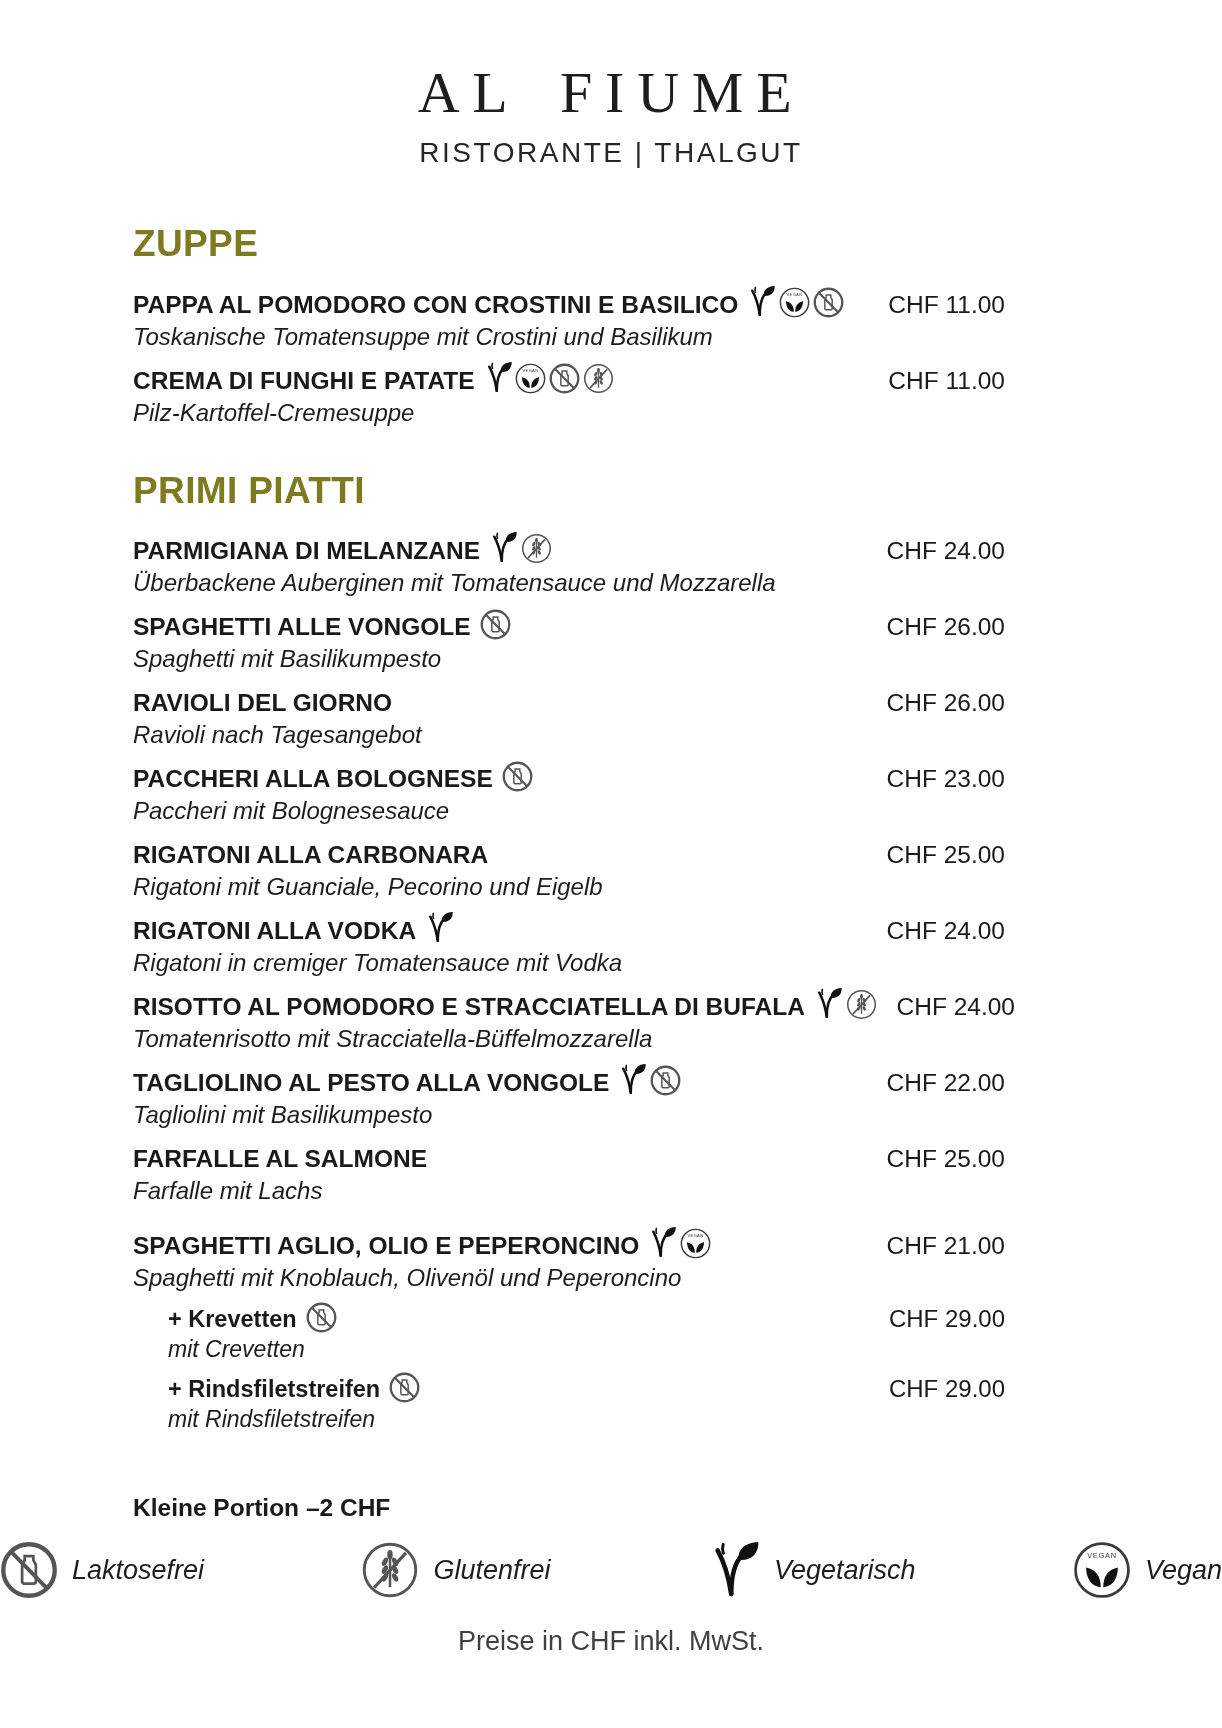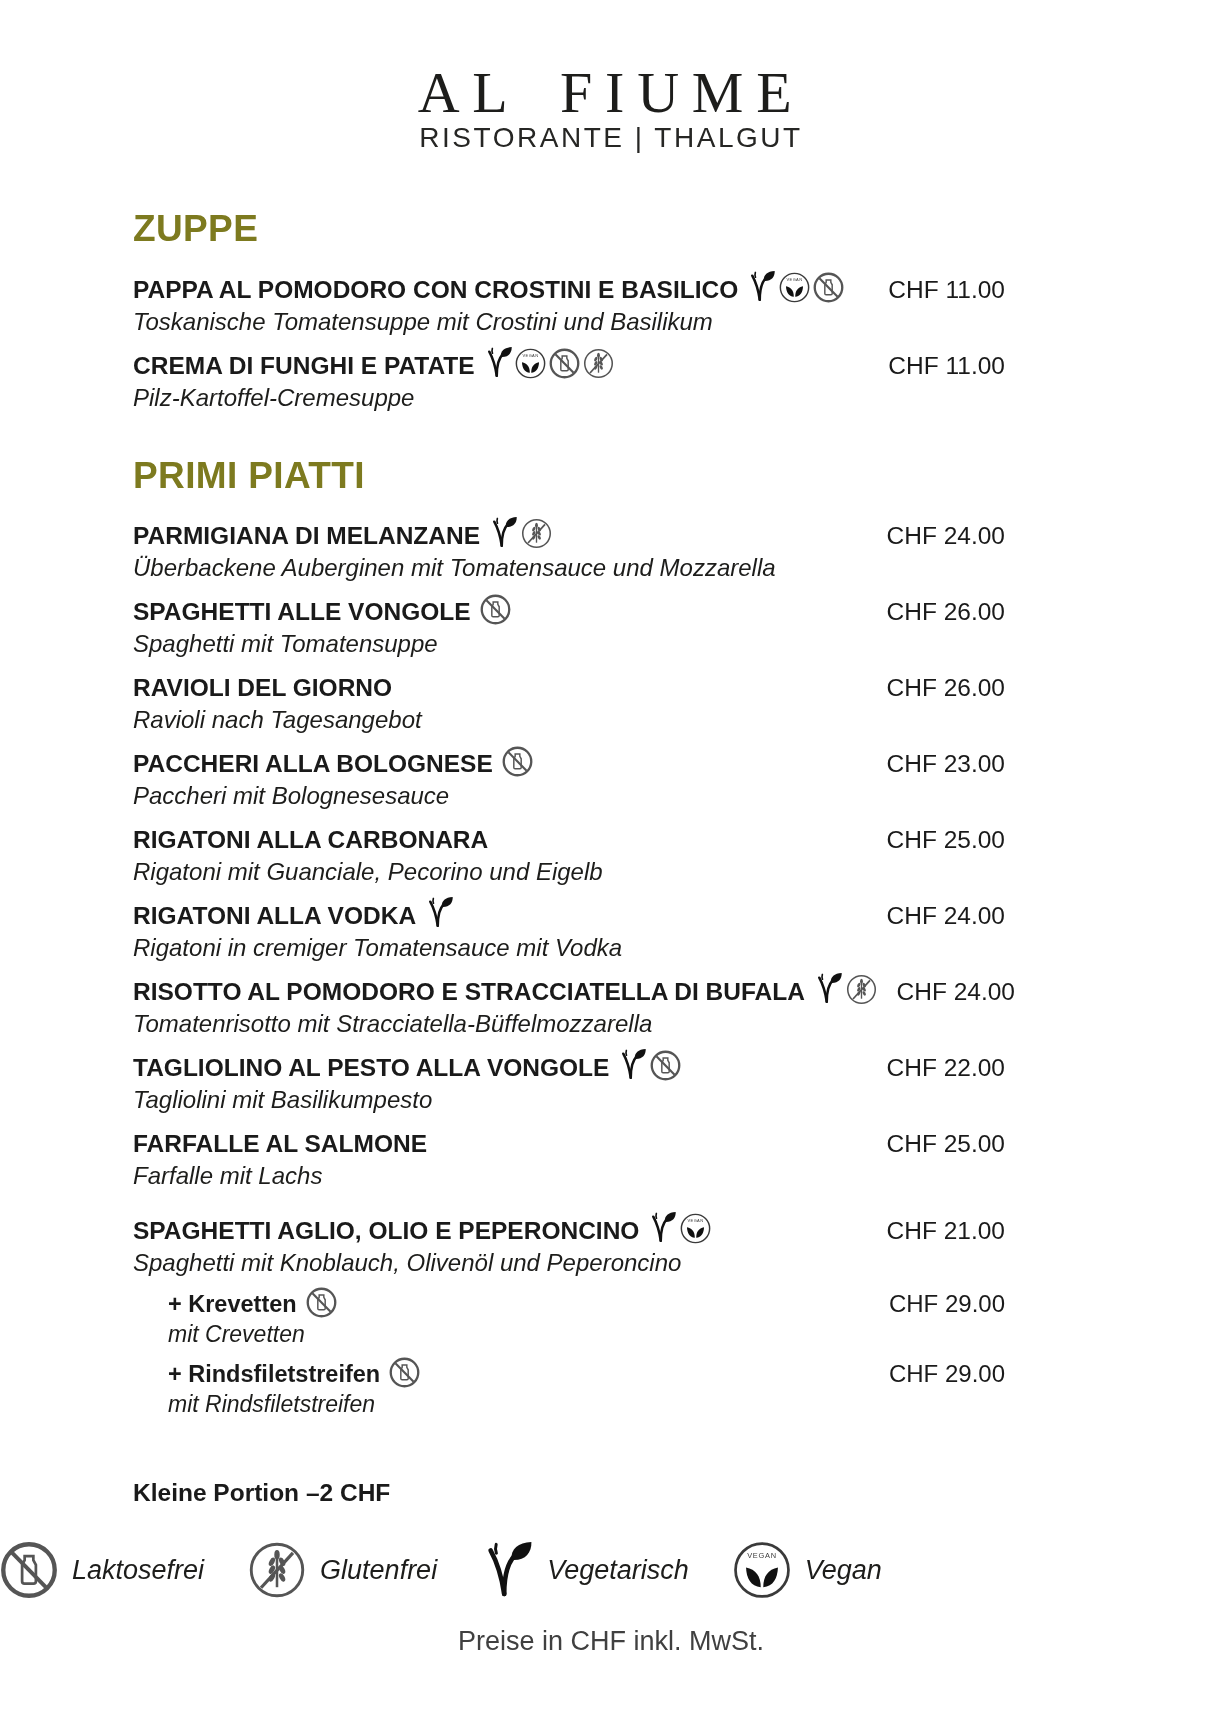--- a/index.html
+++ b/index.html
@@ -17,20 +17,21 @@
     font-family: "Liberation Serif", serif;
     font-size: 58px;
     font-weight: 500;
     letter-spacing: 0.22em;
     word-spacing: 0.25em;
     color: #1d1d1b;
     line-height: 1;
     white-space: nowrap;
   }
   .subtitle {
+    margin-top: 15px;
     font-size: 28px;
     letter-spacing: 0.09em;
     color: #262624;
     line-height: 1.15;
     white-space: nowrap;
   }
   .content { width: 872px; margin-left: 133px; margin-top: 54px; }
   .section + .section { margin-top: 44px; }
   .section-heading {
     font-size: 37px;
@@ -48,21 +49,21 @@
   .item-icons .icon.leaf svg { height: 33px; margin-top: -2px; }
   .item-price { margin-left: auto; font-size: 24.5px; line-height: 30px; white-space: nowrap; padding-left: 20px; }
   .item-desc { font-style: italic; font-size: 24px; line-height: 27px; margin-top: 3px; color: #1d1d1b; }
   .addons { margin-left: 35px; margin-top: 14px; }
   .addons .item { margin-bottom: 13px; }
   .addons .item-name { font-size: 23.5px; line-height: 28px; }
   .addons .item-price { line-height: 28px; font-size: 24px; }
   .addons .item-desc { font-size: 23px; line-height: 26px; }
   .portion-note { font-size: 24.5px; font-weight: bold; margin-top: 62px; }
   .footer { position: absolute; left: 0; right: 0; top: 1540px; }
-  .legend { display: flex; justify-content: flex-start; align-items: center; gap: 44px; }
+  .legend { display: flex; justify-content: space-between; align-items: center; gap: 60px; }
   .legend-item { display: flex; align-items: center; gap: 14px; }
   .legend-item .icon svg { height: 58px; width: auto; display: block; }
   .legend-item .icon.leaf svg { height: 60px; }
   .legend-label { font-style: italic; font-size: 27px; color: #1d1d1b; }
   .tax-note { text-align: center; font-size: 27px; margin-top: 26px; color: #404040; }
   .icon { display: inline-block; line-height: 0; }
 </style>
 </head>
 <body>
 
@@ -194,21 +195,21 @@
               <span class="icon">
                 <svg viewBox="0 0 32 32" xmlns="http://www.w3.org/2000/svg">
                   <circle cx="16" cy="16" r="14.2" fill="none" stroke="#555" stroke-width="2.4"></circle>
                   <path d="M13.6 8.3 h4.8 v2.3 l1.4 2.6 v9 a1.3 1.3 0 0 1 -1.3 1.3 h-5 a1.3 1.3 0 0 1 -1.3 -1.3 v-9 l1.4 -2.6 Z" fill="none" stroke="#555" stroke-width="1.5"></path>
                   <line x1="6.6" y1="6.4" x2="25.4" y2="25.6" stroke="#555" stroke-width="2.2"></line>
                 </svg>
               </span>
             </span>
             <span class="item-price">CHF 26.00</span>
           </div>
-          <div class="item-desc">Spaghetti mit Tomatensuppe</div>
+          <div class="item-desc">Spaghetti mit Basilikumpesto</div>
         </div>
         <div class="item">
           <div class="item-row">
             <span class="item-name">RAVIOLI DEL GIORNO</span>
             <span class="item-price">CHF 26.00</span>
           </div>
           <div class="item-desc">Ravioli nach Tagesangebot</div>
         </div>
         <div class="item">
           <div class="item-row">

